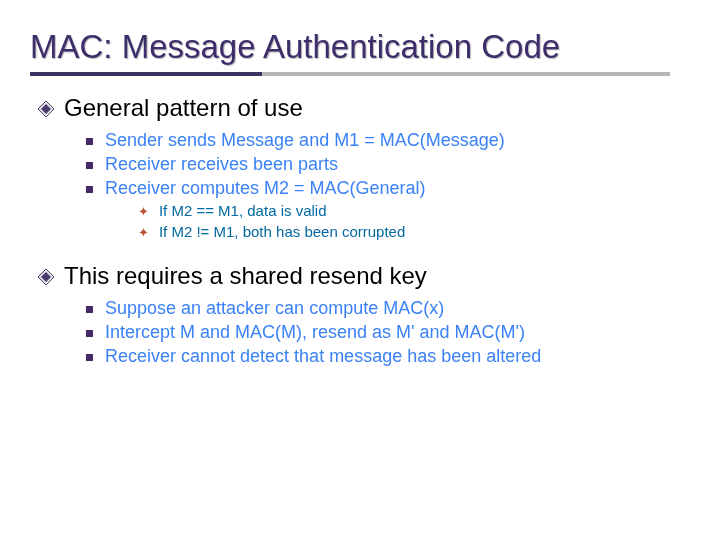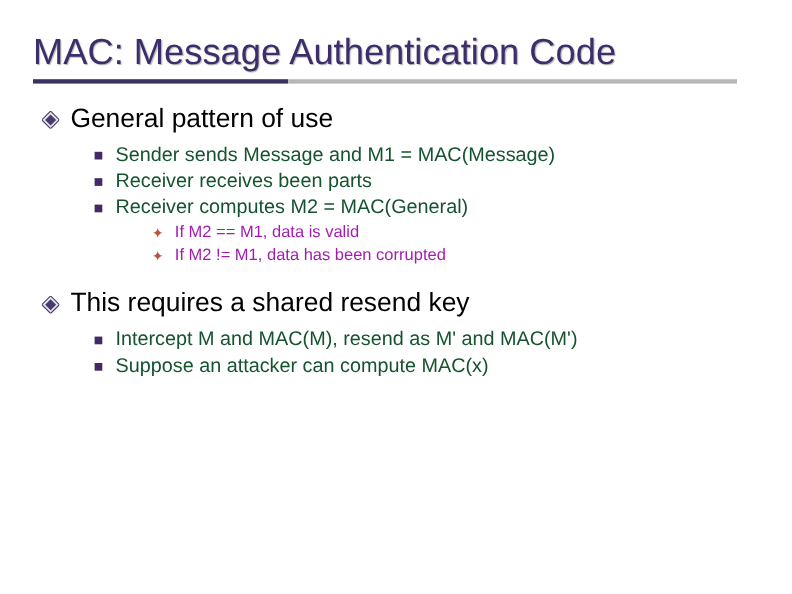--- a/index.html
+++ b/index.html
@@ -72,38 +72,38 @@
   .lvl2 .bullet2 {
     flex: 0 0 auto;
     width: 7px;
     height: 7px;
     background: #432965;
     margin-right: 12px;
     margin-top: 8px;
   }
   .lvl2 .text2 {
     font-size: 18px;
-    color: #14532d;
+    color: #3b82f6;
   }
   .lvl3 {
     display: flex;
     align-items: flex-start;
     margin: 2px 0 2px 100px;
   }
   .lvl3 .bullet3 {
     flex: 0 0 auto;
     color: #b85238;
     font-size: 13px;
     line-height: 18px;
     margin-right: 10px;
     margin-top: 1px;
   }
   .lvl3 .text3 {
     font-size: 15px;
-    color: #a21caf;
+    color: #0369a1;
   }
   .spacer {
     height: 10px;
   }
 </style>
 </head>
 <body>
 
 <div class="slide">
 
@@ -135,36 +135,40 @@
       <div class="bullet2"></div>
       <div class="text2">Receiver computes M2 = MAC(General)</div>
     </div>
 
     <div class="lvl3">
       <div class="bullet3">✦</div>
       <div class="text3">If M2 == M1, data is valid</div>
     </div>
     <div class="lvl3">
       <div class="bullet3">✦</div>
-      <div class="text3">If M2 != M1, data has been corrupted</div>
+      <div class="text3">If M2 != M1, both has been corrupted</div>
     </div>
 
     <div class="spacer"></div>
 
     <div class="lvl1">
       <svg class="bullet1" viewBox="0 0 16 16">
         <polygon points="8,0 16,8 8,16 0,8" fill="#e5e5e5" stroke="#4a3b6f" stroke-width="1"></polygon>
         <polygon points="8,3 13,8 8,13 3,8" fill="#4a3b6f"></polygon>
       </svg>
       <div class="text1">This requires a shared resend key</div>
     </div>
 
     <div class="lvl2">
       <div class="bullet2"></div>
+      <div class="text2">Suppose an attacker can compute MAC(x)</div>
+    </div>
+    <div class="lvl2">
+      <div class="bullet2"></div>
       <div class="text2">Intercept M and MAC(M),  resend as M' and MAC(M')</div>
     </div>
     <div class="lvl2">
       <div class="bullet2"></div>
-      <div class="text2">Suppose an attacker can compute MAC(x)</div>
+      <div class="text2">Receiver cannot detect that message has been altered</div>
     </div>
 
   </div>
 </div>
 
 </body></html>

